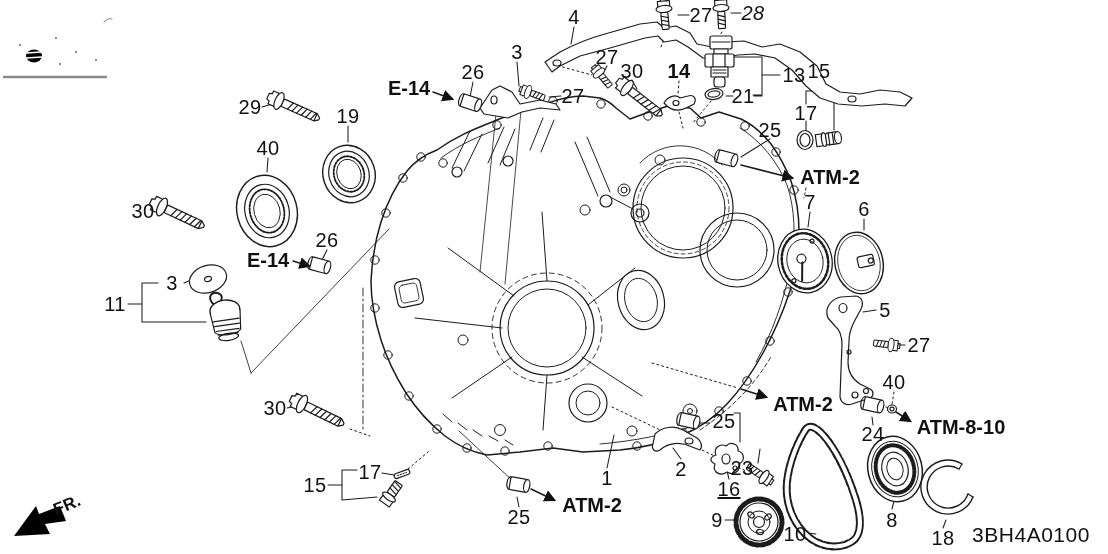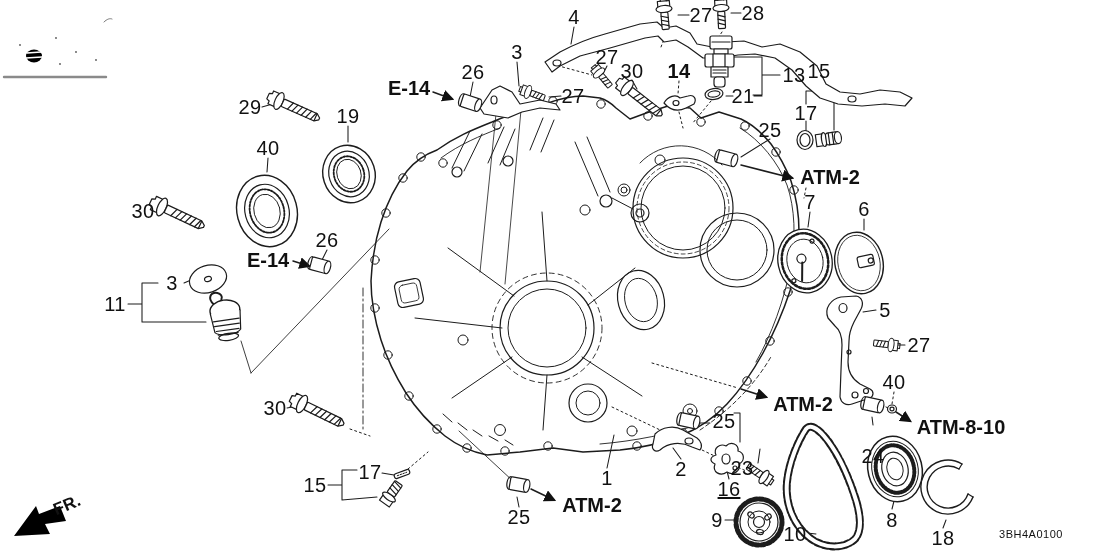--- a/index.html
+++ b/index.html
@@ -3,21 +3,21 @@
 <meta charset="utf-8">
 <style>
   html,body{margin:0;padding:0;background:#e8e8e8;}
   .stage{position:relative;width:1108px;height:554px;background:#ffffff;overflow:hidden;
          font-family:"Liberation Sans",sans-serif;}
   .stage svg{position:absolute;left:0;top:0;}
   #callout-layer{position:absolute;left:0;top:0;width:100%;height:100%;}
   .callout{position:absolute;transform:translate(-50%,-50%);font-size:20px;color:#111;
            white-space:nowrap;line-height:1;letter-spacing:.3px;}
   .callout.ref{font-weight:bold;letter-spacing:0;}
-  .callout.small{font-size:11px;letter-spacing:.5px;}
+  .callout.small{font-size:21px;letter-spacing:.5px;}
   .callout.fr{transform:translate(-50%,-50%) rotate(-23deg);font-size:17px;font-weight:bold;}
 </style>
 </head>
 <body>
 
 <div class="stage">
 
 <svg width="1108" height="554" viewBox="0 0 1108 554">
 <defs>
   <marker id="ah" viewBox="0 0 10 10" refX="8" refY="5" markerWidth="8" markerHeight="8" orient="auto">
@@ -404,21 +404,21 @@
     <path d="M 14,536 L 36,506 L 39,514 L 60,506 L 66,521 L 45,524 L 50,534 Z" fill="#000" stroke="none"></path>
   </g>
 </g>
 </svg>
 
 <div id="callout-layer">
   <div class="callout fr" style="left:67px;top:505px">FR.</div>
   <div class="callout small" style="left:1031px;top:534px">3BH4A0100</div>
 <div class="callout" style="left: 574px; top: 17px;">4</div>
       <div class="callout" style="left: 701px; top: 15px;">27</div>
-      <div class="callout" style="left: 753px; top: 13px;">28</div>
+      <div class="callout" style="left: 753px; top: 13px; font-style: italic;">28</div>
       <div class="callout" style="left: 517px; top: 52px;">3</div>
       <div class="callout" style="left: 473px; top: 72px;">26</div>
       <div class="callout ref" style="left: 409px; top: 88px;">E-14</div>
       <div class="callout" style="left: 607px; top: 57px;">27</div>
       <div class="callout" style="left: 573px; top: 96px;">27</div>
       <div class="callout" style="left: 632px; top: 71px;">30</div>
       <div class="callout" style="left: 679px; top: 71px; font-weight: bold;">14</div>
       <div class="callout" style="left: 794px; top: 75px;">13</div>
       <div class="callout" style="left: 743px; top: 96px;">21</div>
       <div class="callout" style="left: 819px; top: 71px;">15</div>
@@ -433,21 +433,21 @@
       <div class="callout ref" style="left: 268px; top: 260px;">E-14</div>
       <div class="callout" style="left: 172px; top: 283px;">3</div>
       <div class="callout" style="left: 115px; top: 304px;">11</div>
       <div class="callout" style="left: 810px; top: 202px;">7</div>
       <div class="callout" style="left: 864px; top: 209px;">6</div>
       <div class="callout" style="left: 885px; top: 310px;">5</div>
       <div class="callout" style="left: 919px; top: 345px;">27</div>
       <div class="callout" style="left: 894px; top: 382px;">40</div>
       <div class="callout ref" style="left: 803px; top: 404px;">ATM-2</div>
       <div class="callout ref" style="left: 961px; top: 427px;">ATM-8-10</div>
-      <div class="callout" style="left: 873px; top: 456px;">24</div>
+      <div class="callout" style="left: 873px; top: 434px;">24</div>
       <div class="callout" style="left: 275px; top: 408px;">30</div>
       <div class="callout" style="left: 370px; top: 472px;">17</div>
       <div class="callout" style="left: 315px; top: 485px;">15</div>
       <div class="callout" style="left: 607px; top: 478px;">1</div>
       <div class="callout" style="left: 724px; top: 421px;">25</div>
       <div class="callout" style="left: 681px; top: 469px;">2</div>
       <div class="callout" style="left: 742px; top: 439px; margin-top: 29px;">23</div>
       <div class="callout" style="left: 729px; top: 489px; text-decoration: underline;">16</div>
       <div class="callout" style="left: 717px; top: 520px;">9</div>
       <div class="callout" style="left: 519px; top: 517px;">25</div>

